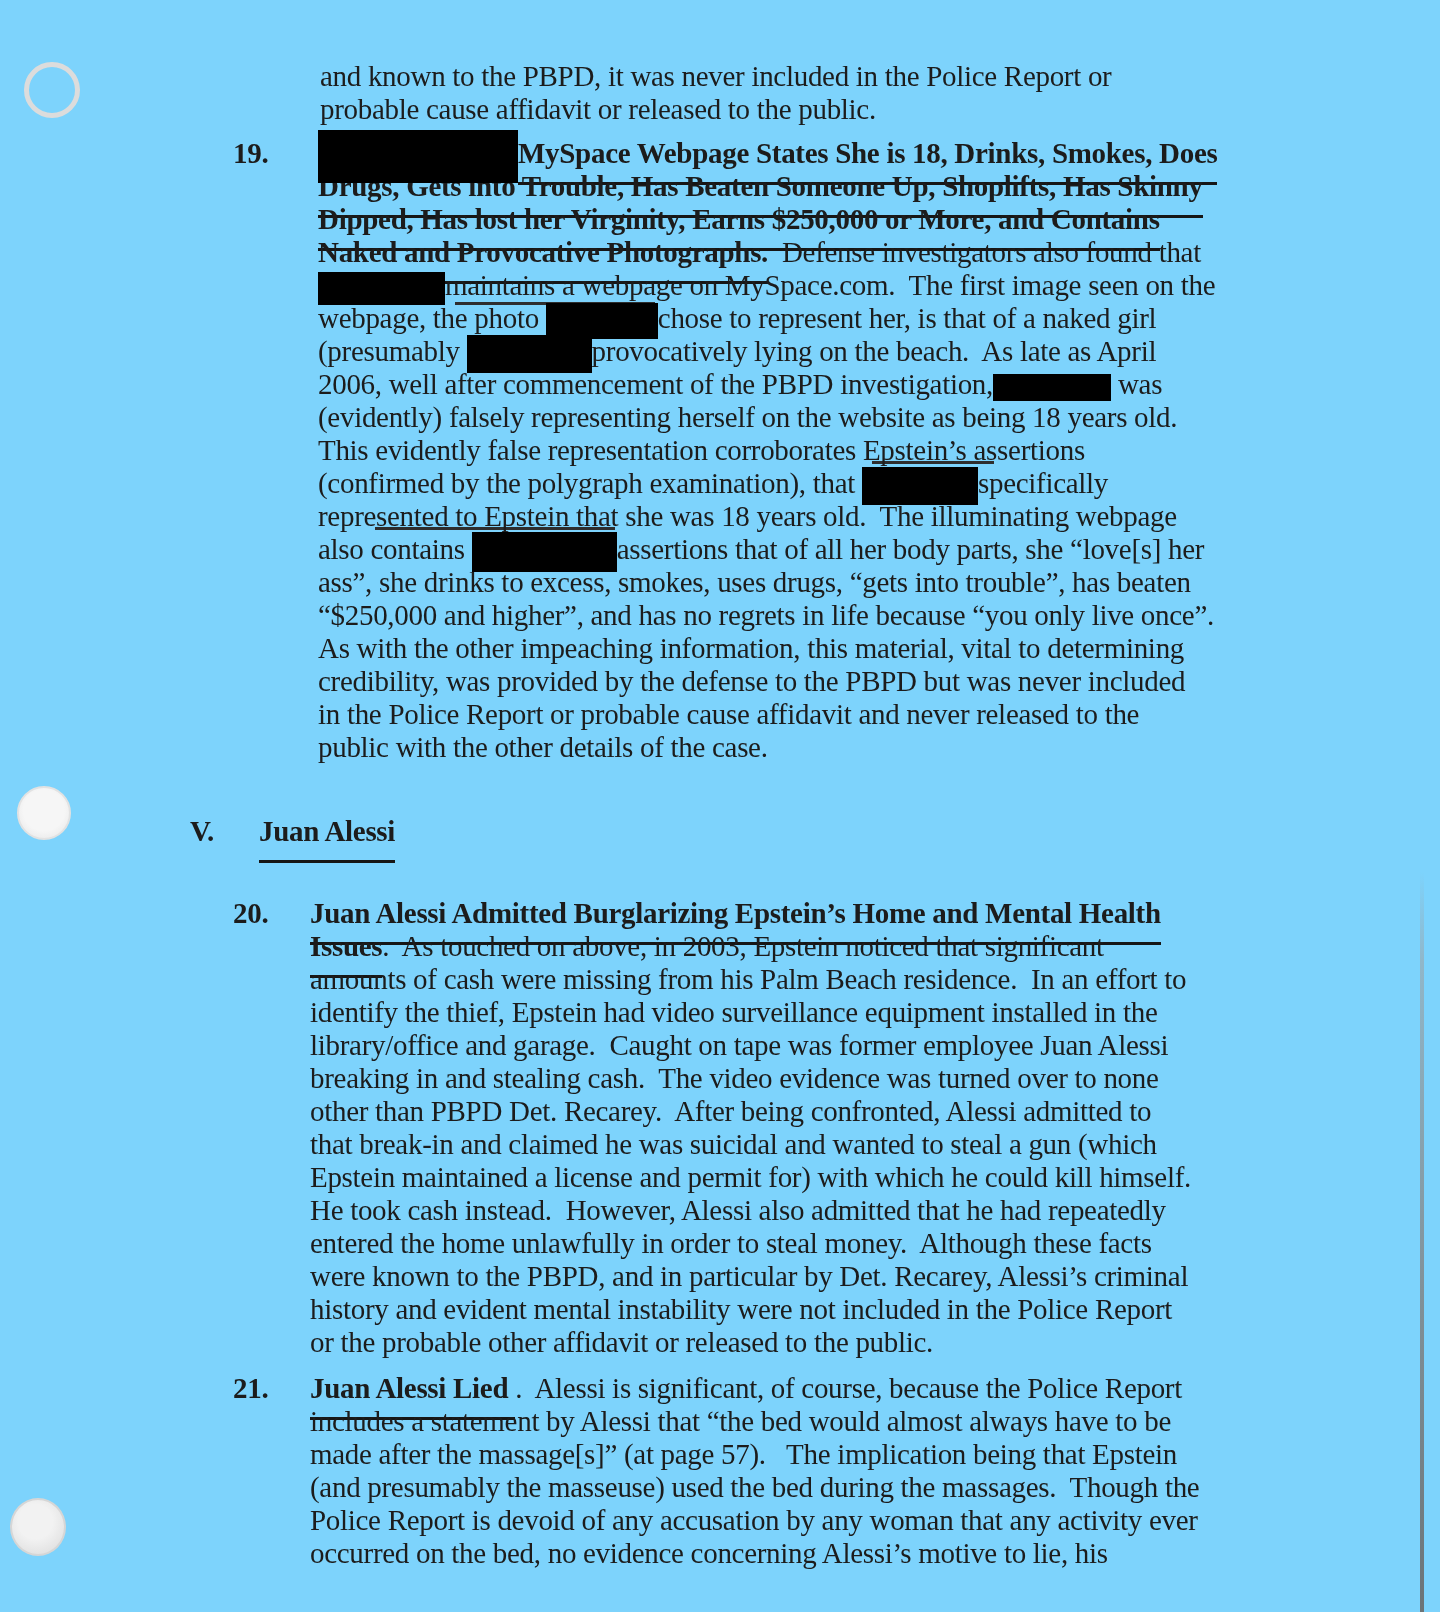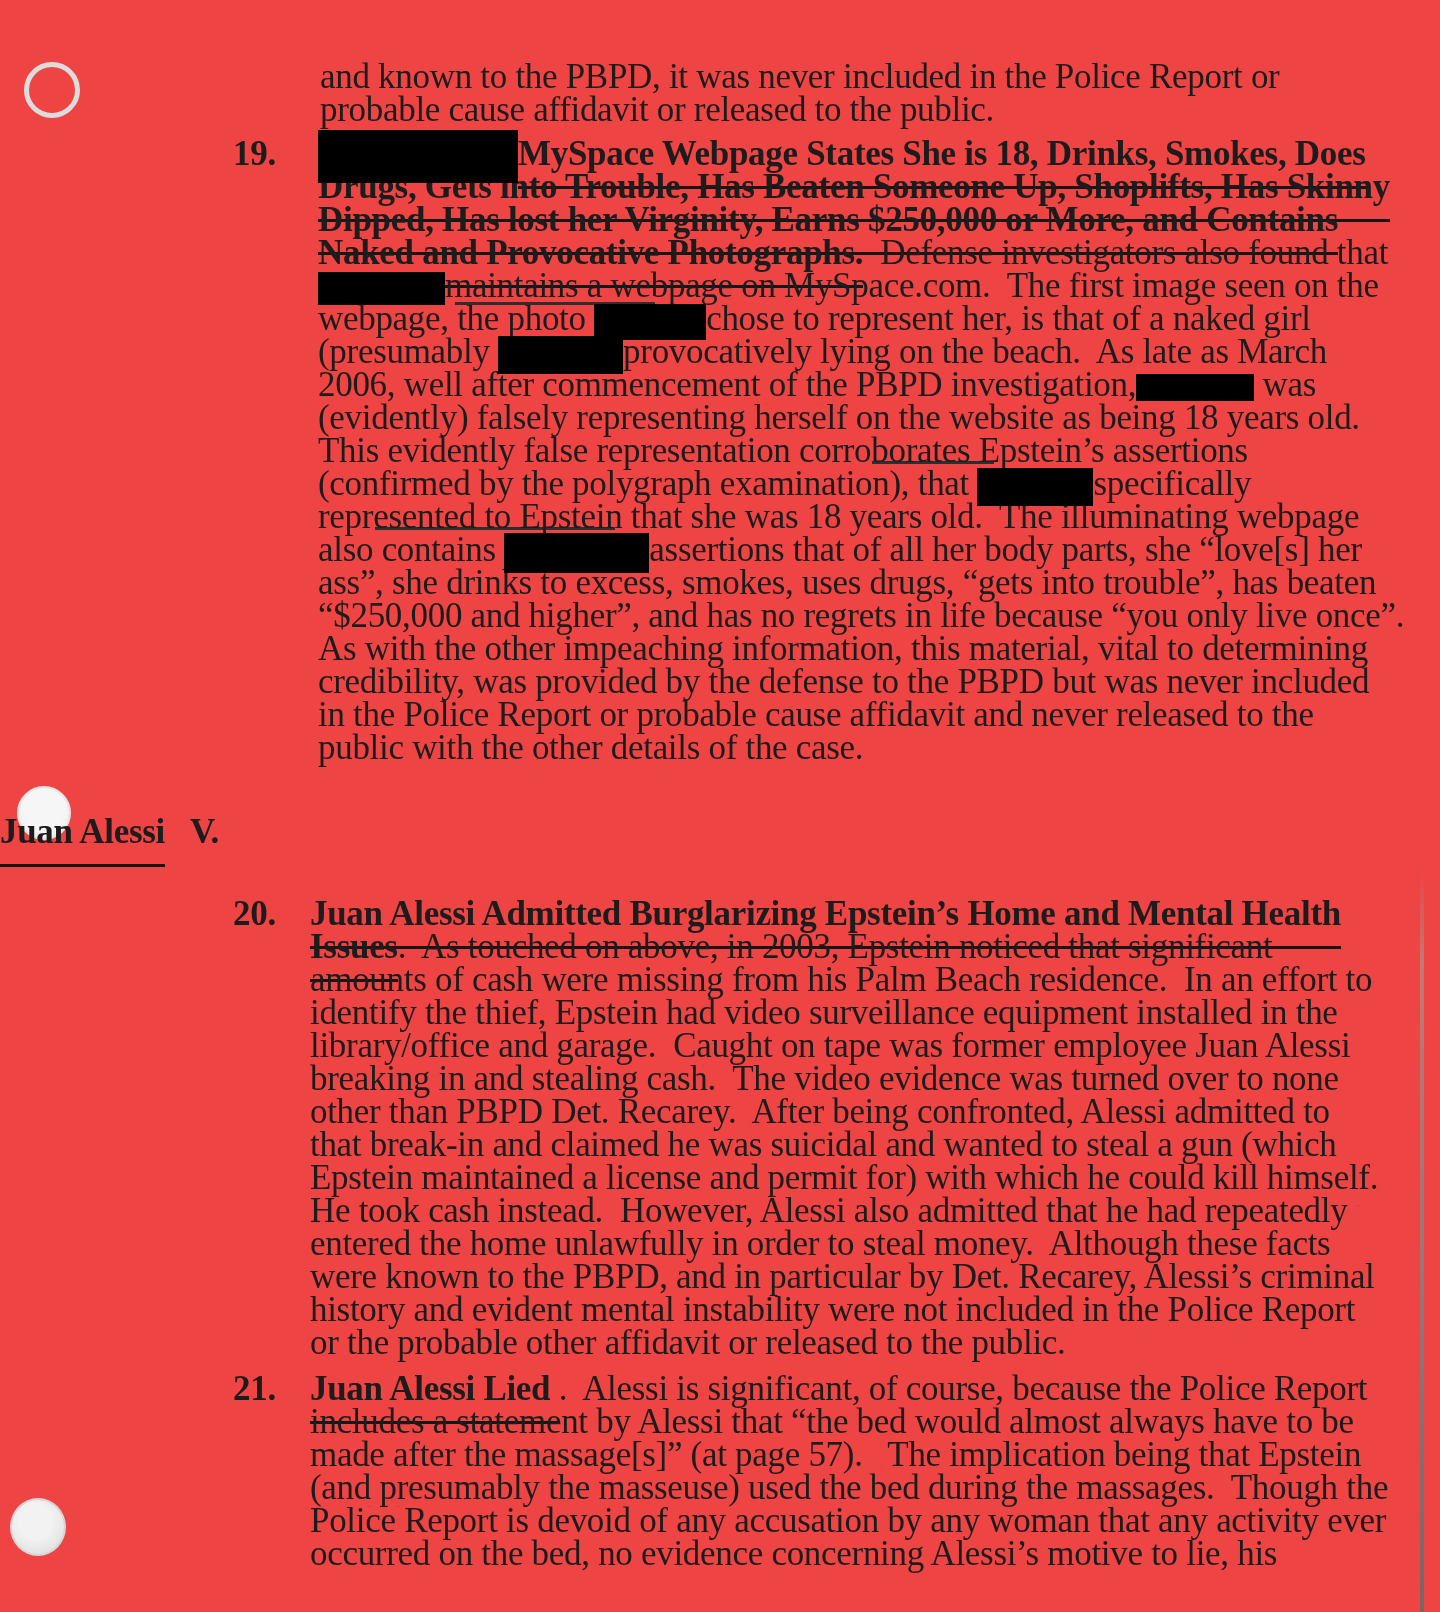--- a/index.html
+++ b/index.html
@@ -1,19 +1,19 @@
 <!DOCTYPE html>
 <html><head>
 <meta charset="utf-8">
 <style>
   html,body{margin:0;padding:0;background:#ffffff;}
   .page{
-    position:relative;width:1440px;height:1612px;background:#ef4444;overflow:hidden;
+    position:relative;width:1440px;height:1612px;background:#7dd3fc;overflow:hidden;
     font-family:"Liberation Serif","DejaVu Serif",serif;
-    font-size:35px;color:#1c1c1c;letter-spacing:-0.3px;
+    font-size:29px;color:#1c1c1c;letter-spacing:-0.3px;
   }
   .para{position:absolute;left:0;width:100%;}
   .pnum{position:absolute;top:0;font-weight:700;line-height:33px;}
   .pbody{position:relative;}
   .line{height:33px;line-height:33px;white-space:pre;}
   .seg-hu{font-weight:700;border-bottom:3.5px solid #161616;padding-bottom:13px;}
   .redact{display:inline-block;background:#000;vertical-align:middle;position:relative;margin-top:-30px;margin-bottom:-30px;}
   
   .artifact-underline{position:absolute;height:2.5px;background:#2e2e2e;}
   .a-u1{left:455px;top:302px;width:200px;}
@@ -50,38 +50,38 @@
       </div>
       <div class="para" style="top: 137px;">
         <div class="pnum" style="left: 233px;">19.</div>
         <div class="pbody" style="margin-left: 318px;">
           <div class="line"><span class="redact" style="width: 200px; height: 53px; background: rgb(0, 0, 0);"></span><span class="seg-hu">MySpace Webpage States She is 18, Drinks, Smokes, Does</span></div>
           <div class="line"><span class="seg-hu">Drugs, Gets into Trouble, Has Beaten Someone Up, Shoplifts, Has Skinny</span></div>
           <div class="line"><span class="seg-hu">Dipped, Has lost her Virginity, Earns $250,000 or More, and Contains</span></div>
           <div class="line"><span class="seg-hu">Naked and Provocative Photographs.</span><span>  Defense investigators also found that</span></div>
           <div class="line"><span class="redact" style="width: 127px; height: 33px; background: rgb(0, 0, 0);"></span><span>maintains a webpage on MySpace.com.  The first image seen on the</span></div>
           <div class="line"><span>webpage, the photo </span><span class="redact" style="width: 112px; height: 36px; background: rgb(0, 0, 0);"></span><span>chose to represent her, is that of a naked girl</span></div>
-          <div class="line"><span>(presumably </span><span class="redact" style="width: 125px; height: 38px; background: rgb(0, 0, 0);"></span><span>provocatively lying on the beach.  As late as March</span></div>
+          <div class="line"><span>(presumably </span><span class="redact" style="width: 125px; height: 38px; background: rgb(0, 0, 0);"></span><span>provocatively lying on the beach.  As late as April</span></div>
           <div class="line"><span>2006, well after commencement of the PBPD investigation,</span><span class="redact" style="width: 118px; height: 27px; background: rgb(0, 0, 0);"></span><span> was</span></div>
           <div class="line"><span>(evidently) falsely representing herself on the website as being 18 years old.</span></div>
           <div class="line"><span>This evidently false representation corroborates Epstein’s assertions</span></div>
           <div class="line"><span>(confirmed by the polygraph examination), that </span><span class="redact" style="width: 116px; height: 38px; background: rgb(0, 0, 0);"></span><span>specifically</span></div>
           <div class="line"><span>represented to Epstein that she was 18 years old.  The illuminating webpage</span></div>
           <div class="line"><span>also contains </span><span class="redact" style="width: 145px; height: 40px; background: rgb(0, 0, 0);"></span><span>assertions that of all her body parts, she “love[s] her</span></div>
           <div class="line"><span>ass”, she drinks to excess, smokes, uses drugs, “gets into trouble”, has beaten</span></div>
           <div class="line"><span>“$250,000 and higher”, and has no regrets in life because “you only live once”.</span></div>
           <div class="line"><span>As with the other impeaching information, this material, vital to determining</span></div>
           <div class="line"><span>credibility, was provided by the defense to the PBPD but was never included</span></div>
           <div class="line"><span>in the Police Report or probable cause affidavit and never released to the</span></div>
           <div class="line"><span>public with the other details of the case.</span></div>
         </div>
       </div>
       <div class="para" style="top: 815px;">
         <div class="pnum" style="left: 190px;">V.</div>
-        <div class="pbody" style="">
+        <div class="pbody" style="margin-left: 259px;">
           <div class="line"><span class="seg-hu">Juan Alessi</span></div>
         </div>
       </div>
       <div class="para" style="top: 897px;">
         <div class="pnum" style="left: 233px; text-align: center;">20.</div>
         <div class="pbody" style="margin-left: 310px;">
           <div class="line"><span class="seg-hu">Juan Alessi Admitted Burglarizing Epstein’s Home and Mental Health</span></div>
           <div class="line"><span class="seg-hu">Issues</span><span>.  As touched on above, in 2003, Epstein noticed that significant</span></div>
           <div class="line"><span>amounts of cash were missing from his Palm Beach residence.  In an effort to</span></div>
           <div class="line"><span>identify the thief, Epstein had video surveillance equipment installed in the</span></div>

